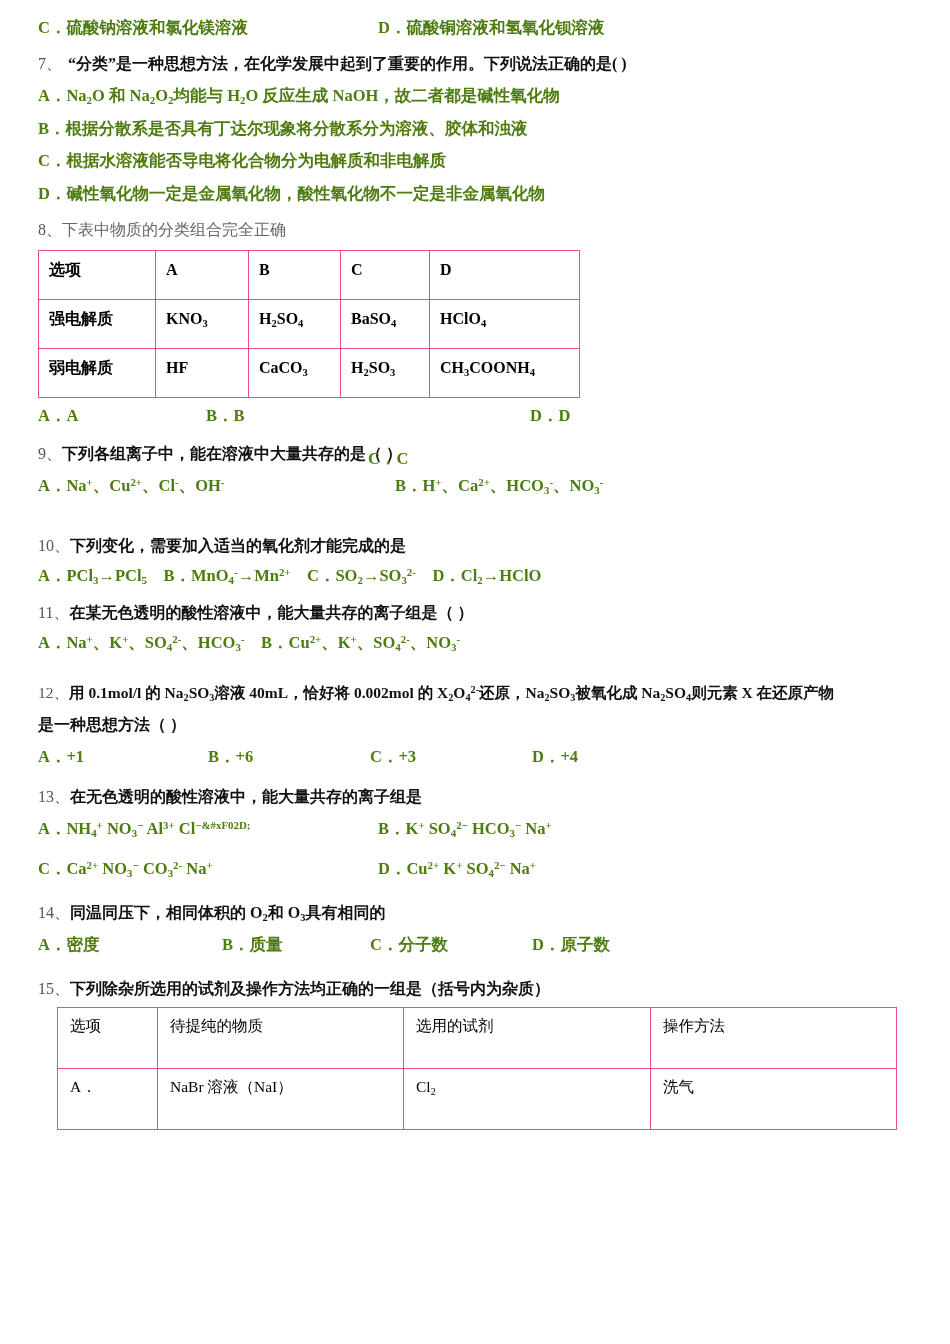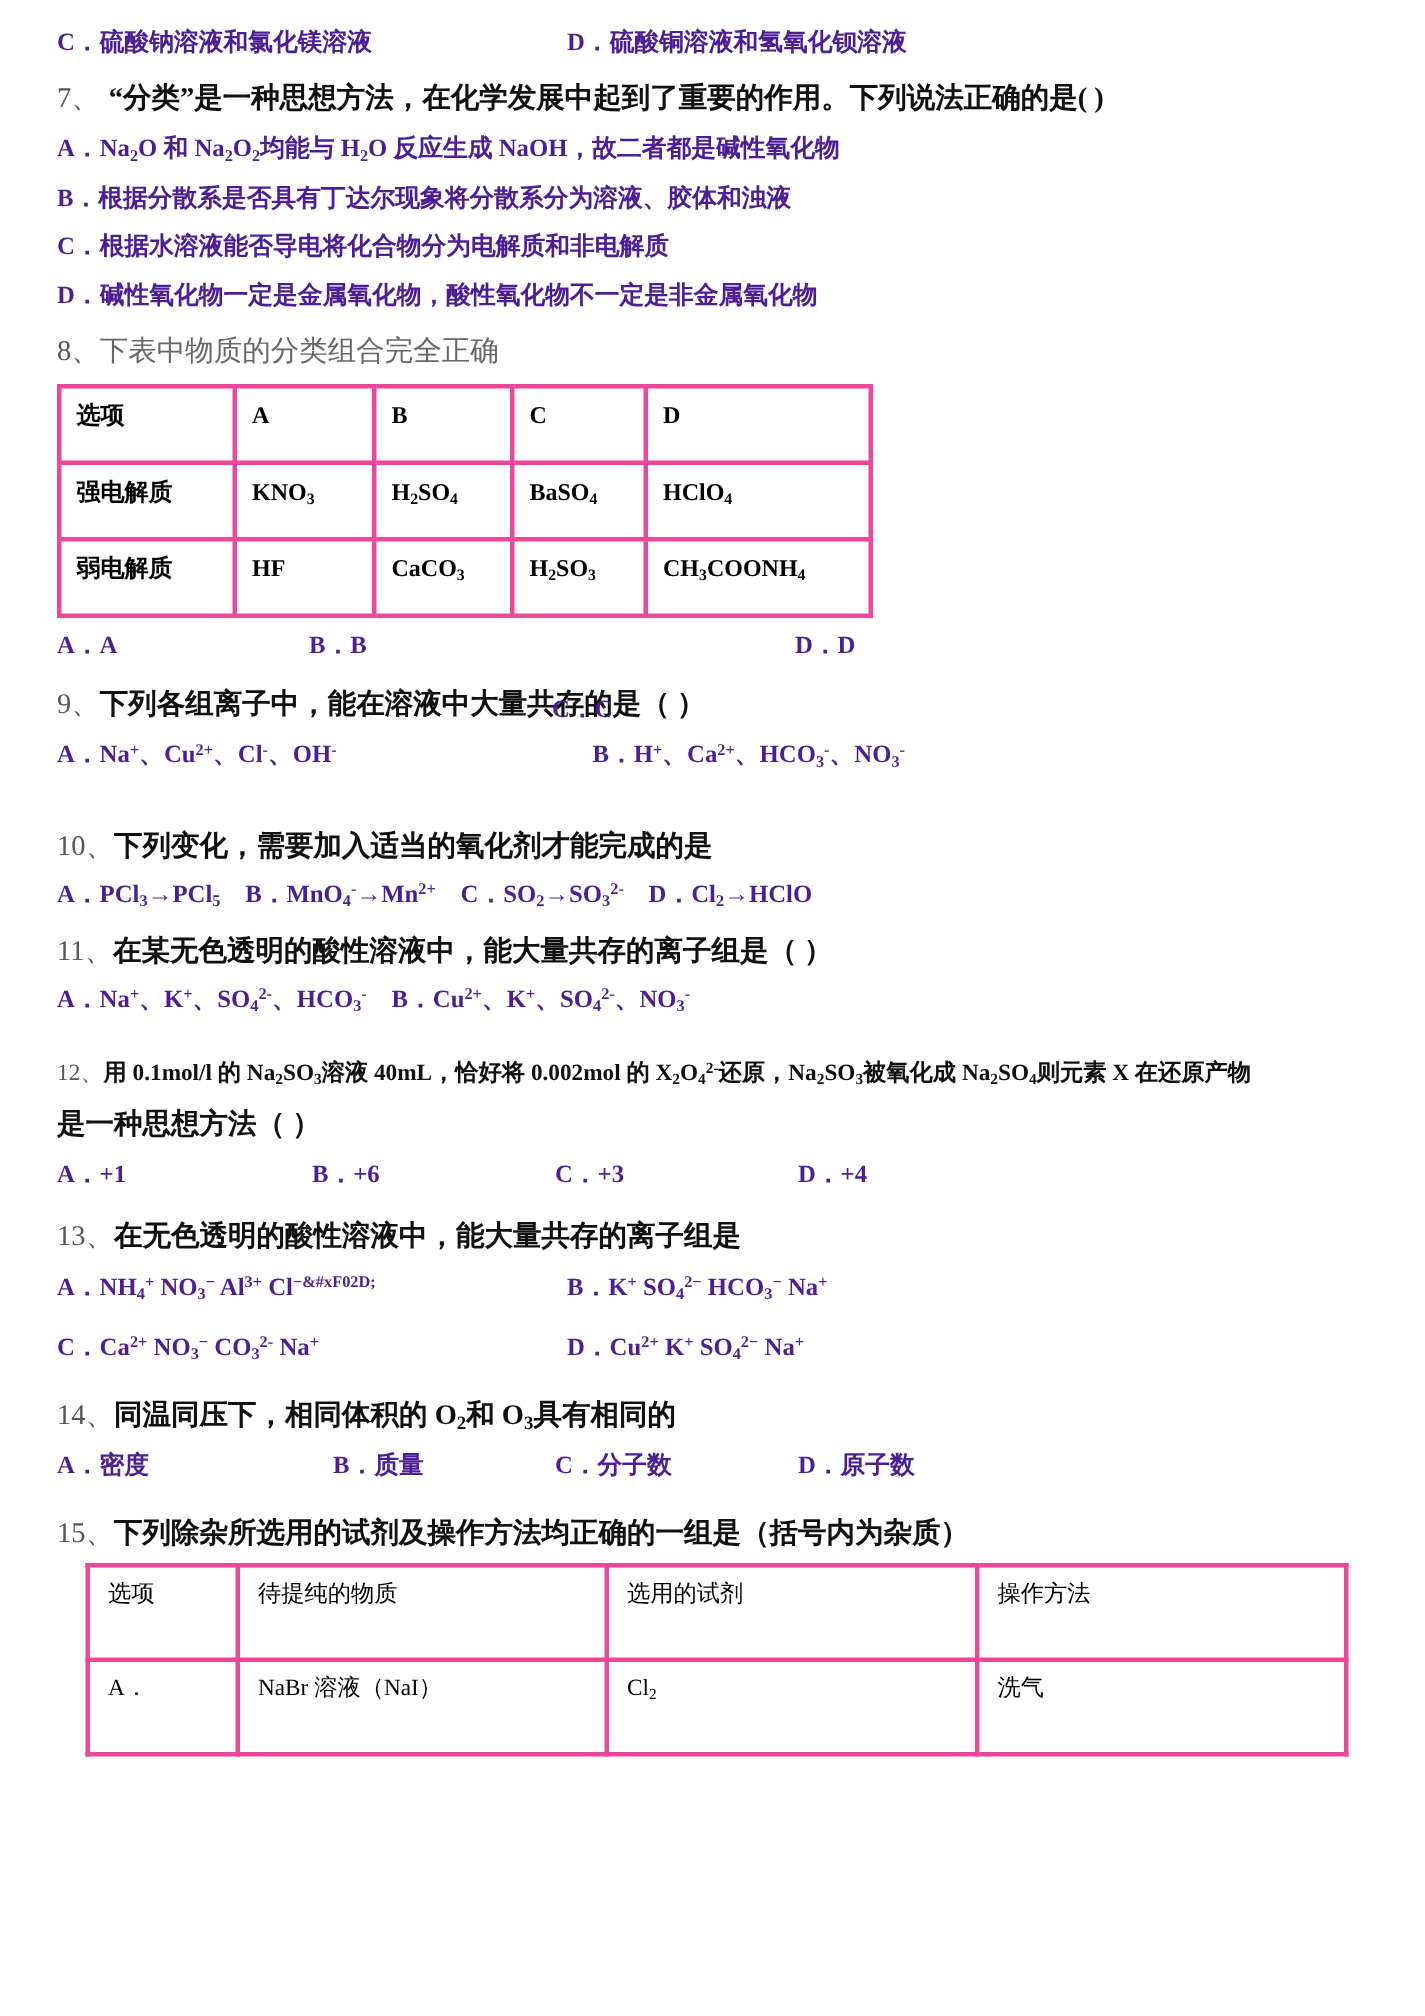--- a/index.html
+++ b/index.html
@@ -21,49 +21,49 @@
 
   
   .line{
     font-size:16.5px;
     line-height:1.0;
     white-space:nowrap;
   }
   .qline{            
     margin-top:0;
     color:#3a3a3a;
-    font-size:19px;
+    font-size:16px;
   }
   .qline .qnum{ color:#555; }
   .qline .qtext{ color:#111; font-weight:bold; }
 
   .optline{          
     font-weight:bold;
-    color:#4c1d95;
+    color:#4d7c0f;
     font-size:16.5px;
   }
   .optline .lbl{ font-weight:bold; }
 
   sub{ font-size:0.66em; line-height:0; vertical-align:-0.28em; }
   sup{ font-size:0.66em; line-height:0; vertical-align:0.46em; }
 
   .sep{ display:inline-block; width:6px; }
 
   
   .cols{ position:relative; height:1em; }
   .cols > span{ position:absolute; top:0; white-space:nowrap; }
 
   
   table.grid{
     border-collapse:collapse;
     table-layout:fixed;
     font-size:16px;
   }
   table.grid td{
-    border:3px solid #ec4899;
+    border:1px solid #ec4899;
     padding:10px 8px 10px 10px;
     vertical-align:top;
     font-weight:bold;
     color:#000;
     line-height:1.1;
     height:30px;
   }
   table.t1{ margin-left:0; width:541px; }
   table.t1 td{ height:28px; }
 

